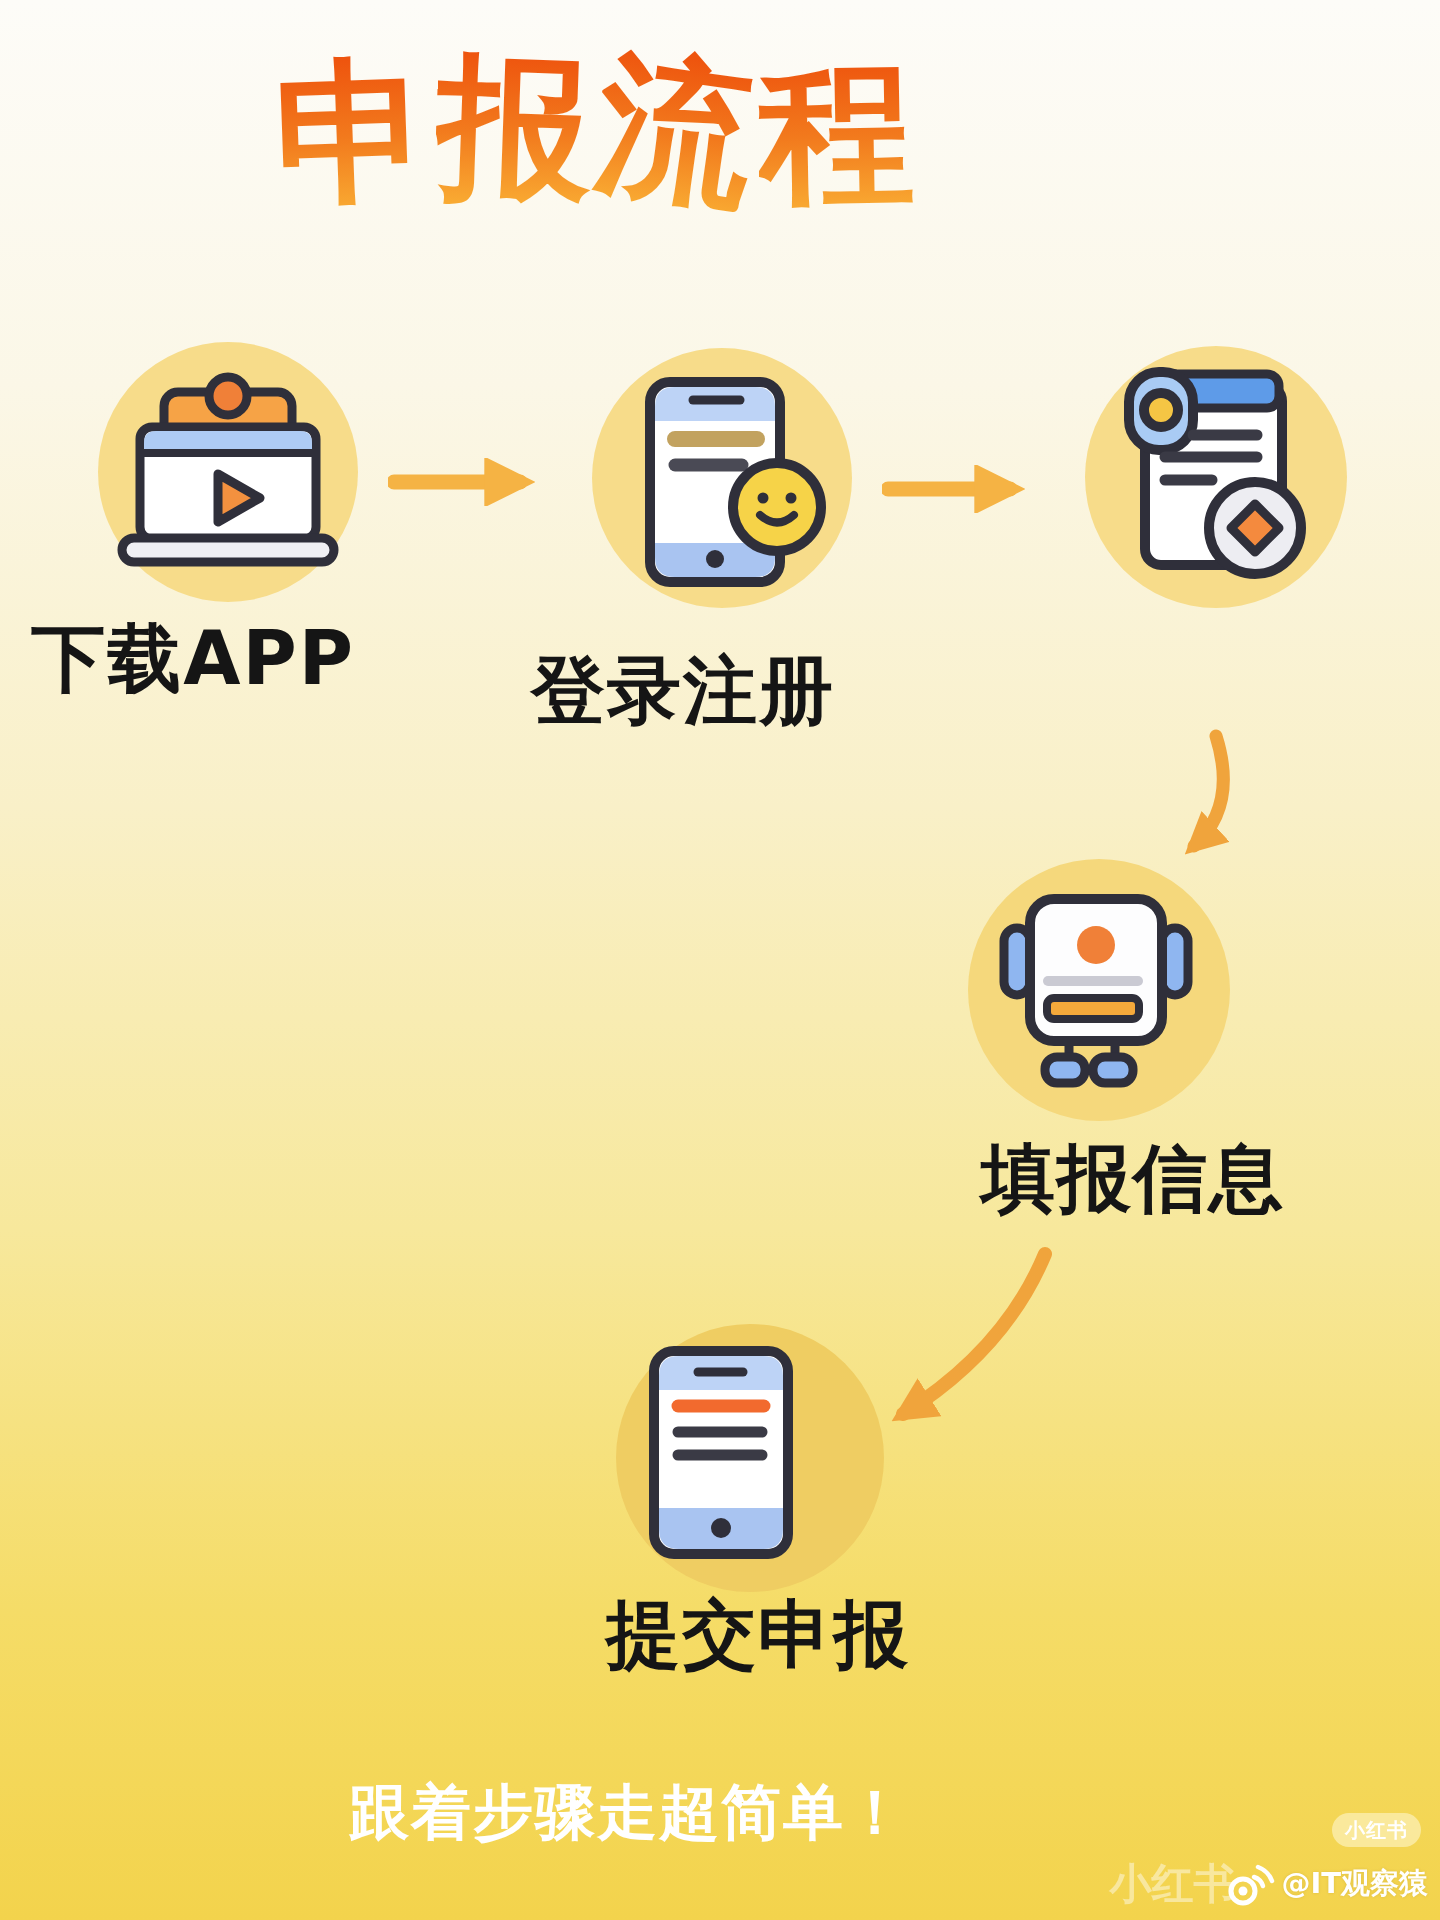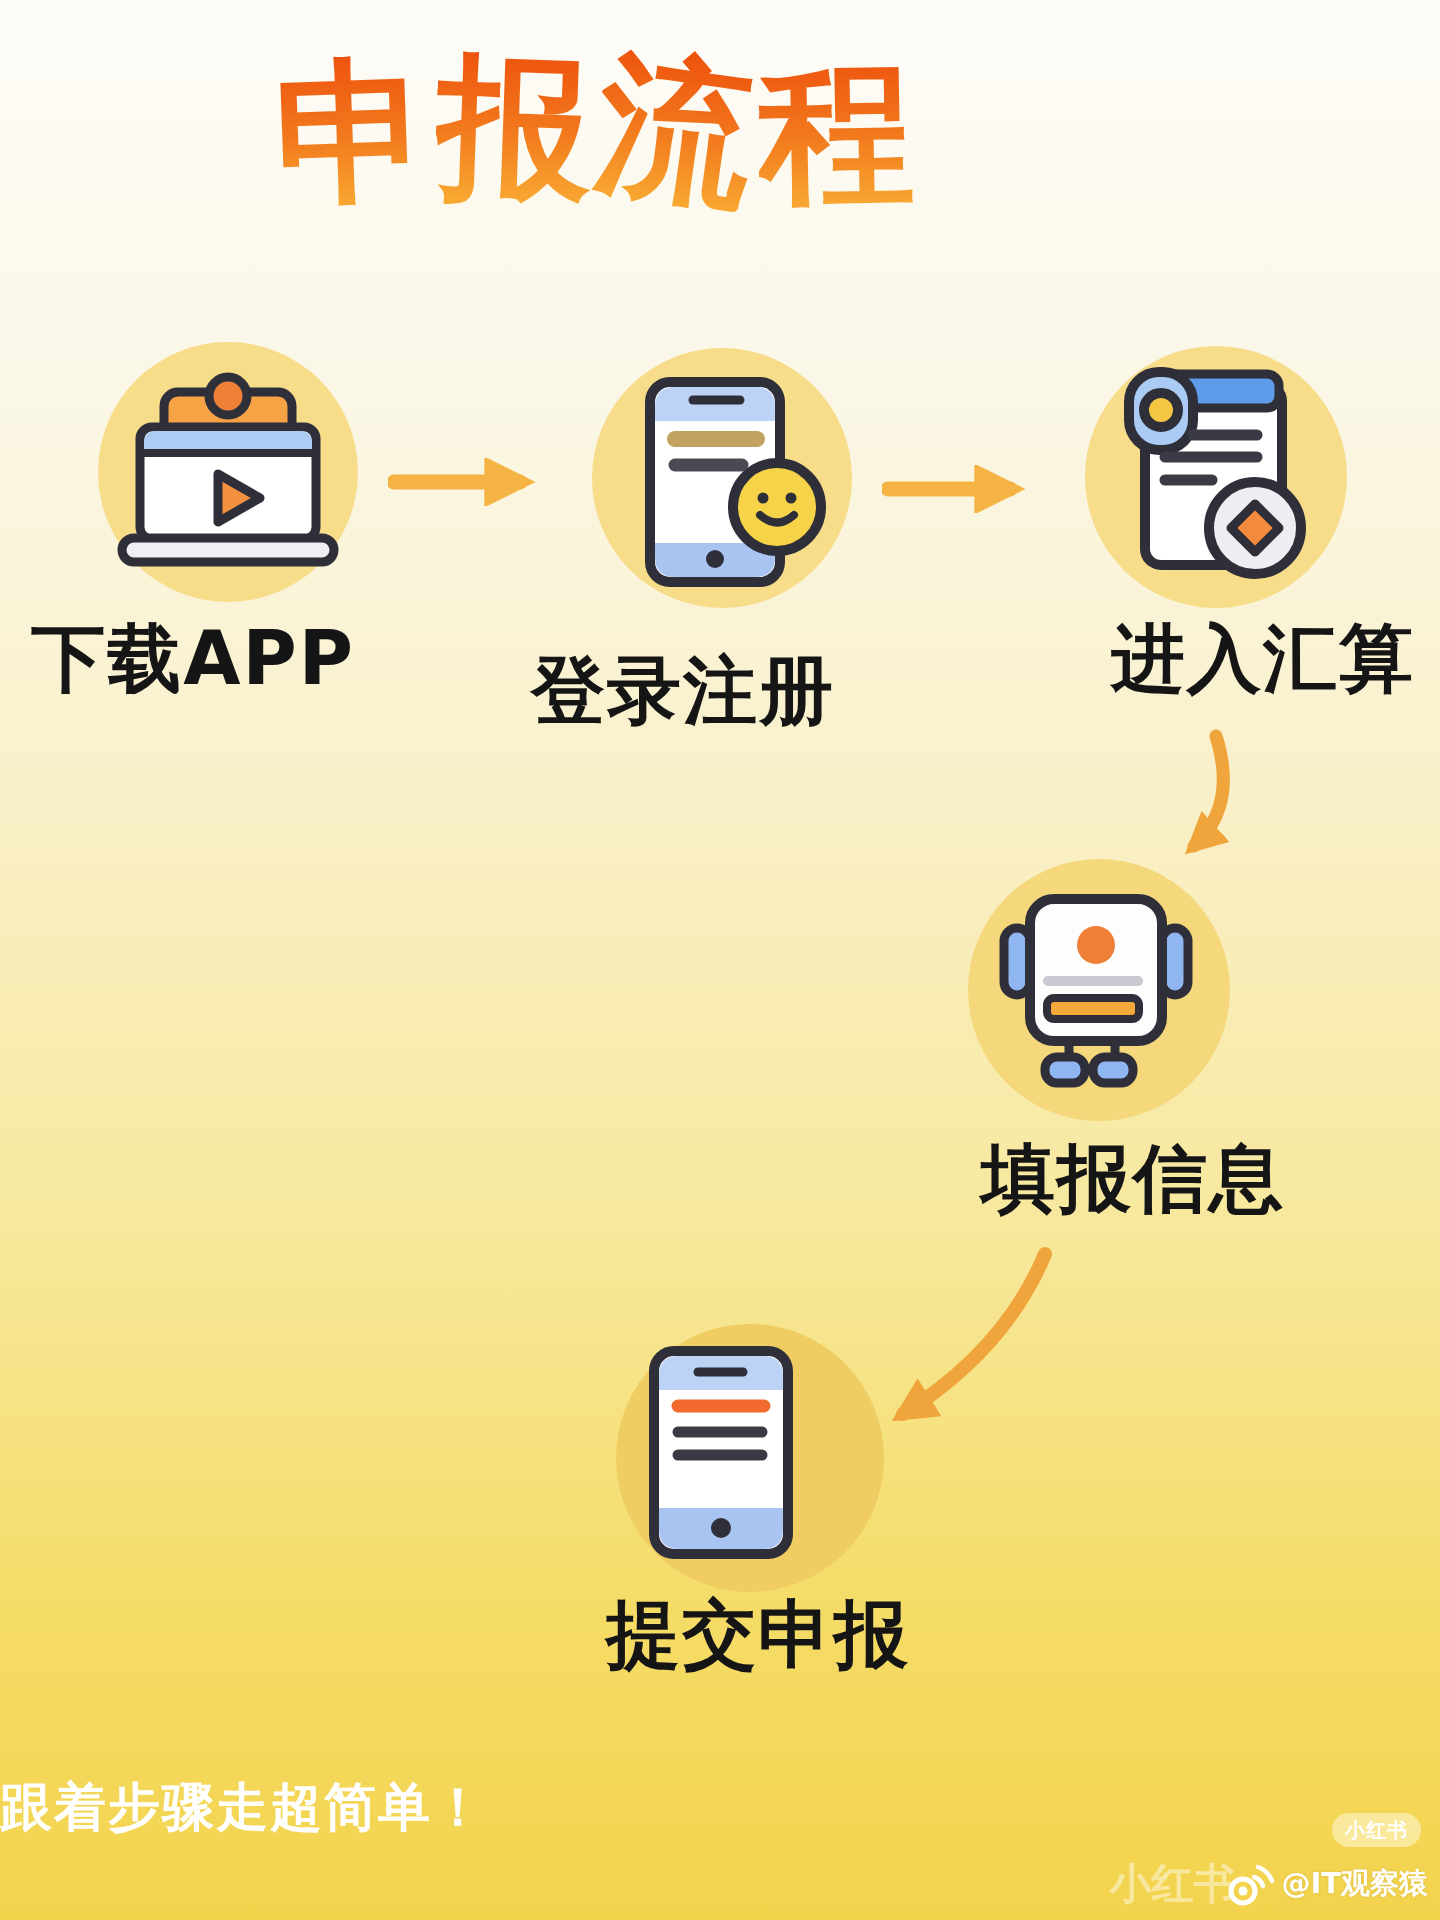--- a/index.html
+++ b/index.html
@@ -43,21 +43,21 @@
     text-align:right;letter-spacing:2px;line-height:1.15;white-space:nowrap;
   }
   .label1{left:15px;top:616px;width:340px;}
   .label2{left:455px;top:616px;width:380px;margin-top:32px;}
   .label3{left:1035px;top:616px;width:380px;}
   .label4{left:905px;top:1136px;width:380px;}
   .label5{left:530px;top:1592px;width:380px;}
   
   .tagline{
     position:absolute;left:0;top:1776px;width:1256px;margin:0;
-    font-size:52px;font-weight:900;color:#FFFFFF;
+    text-align:center;font-size:60px;font-weight:900;color:#FFFFFF;
     letter-spacing:2px;line-height:1.2;white-space:nowrap;
   }
   .platform-badge{
     position:absolute;left:1332px;top:1813px;
     background:rgba(255,250,215,0.55);color:#FFFFFF;
     font-size:20px;font-weight:700;letter-spacing:1px;
     padding:5px 13px;border-radius:17px;line-height:1.2;
   }
   .author-row{
     position:absolute;right:12px;top:1856px;
@@ -175,21 +175,20 @@
     <line x1="82" y1="48" x2="127" y2="48" stroke="#2F2F3A" stroke-width="9" stroke-linecap="round"></line>
     <line x1="62" y1="82" x2="148" y2="82" stroke="#F26A2E" stroke-width="13" stroke-linecap="round"></line>
     <line x1="62" y1="108" x2="146" y2="108" stroke="#3A3A45" stroke-width="11" stroke-linecap="round"></line>
     <line x1="62" y1="131" x2="146" y2="131" stroke="#3A3A45" stroke-width="11" stroke-linecap="round"></line>
     <path d="M43,184 L167,184 L167,205 Q167,225 147,225 L63,225 Q43,225 43,205 Z" fill="#A9C4F1"></path>
     <circle cx="105" cy="204" r="10" fill="#2F2F3A"></circle>
   </svg>
 
   <div class="step-label label1">下载APP</div>
   <div class="step-label label2">登录注册</div>
-  <div class="step-label label3">进入汇算</div>
   <div class="step-label label4">填报信息</div>
   <div class="step-label label5">提交申报</div>
 
   <p class="tagline">跟着步骤走超简单！</p>
 
   <div class="platform-badge">小红书</div>
 
   <div class="author-row">
     <span class="platform-faint">小红书</span>
     <svg width="52" height="46" viewBox="0 0 52 46">

